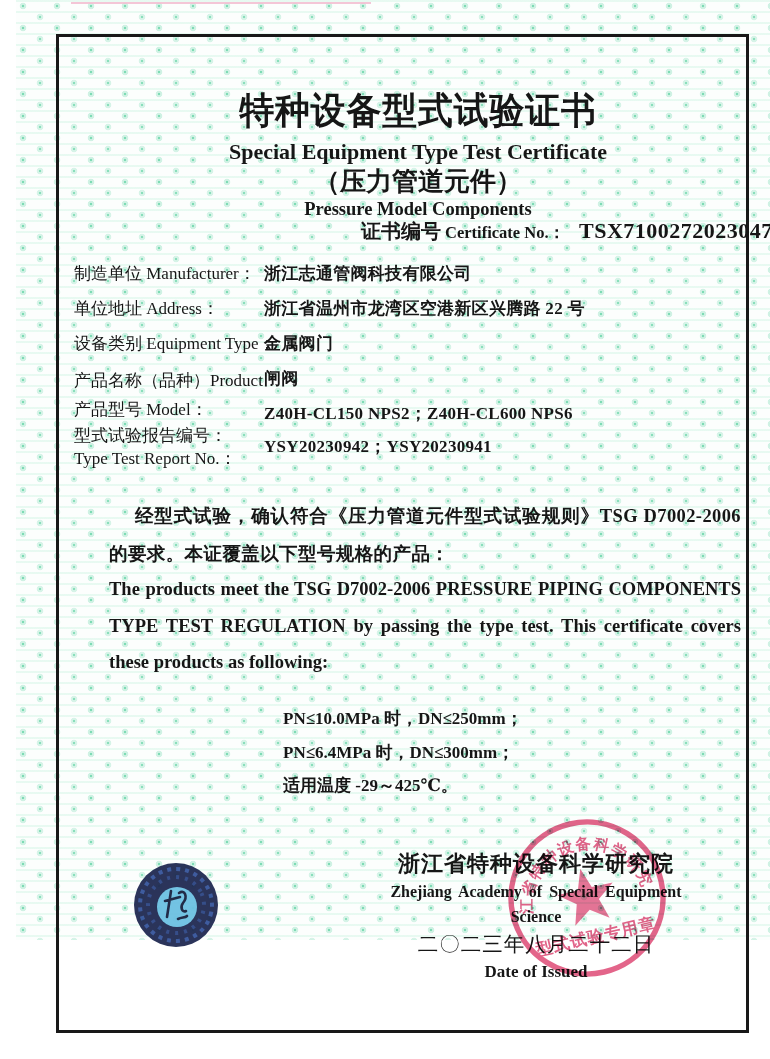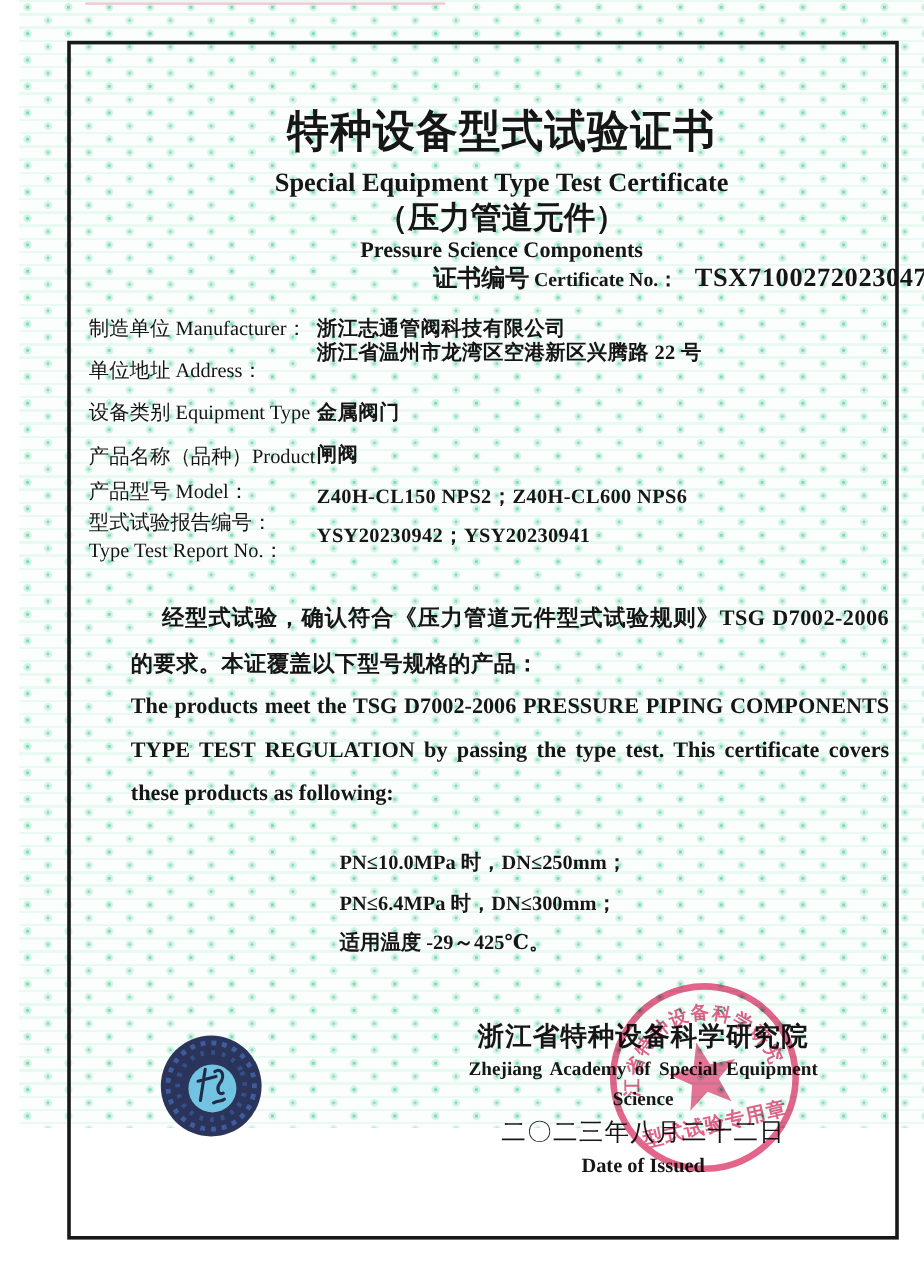--- a/index.html
+++ b/index.html
@@ -59,33 +59,33 @@
 <body>
 
 <div class="page">
 
   <div class="scan-line"></div>
   <div class="frame"></div>
 
   <div class="center-col title-cn b">特种设备型式试验证书</div>
   <div class="center-col title-en b">Special Equipment Type Test Certificate</div>
   <div class="center-col subtitle-cn b">（压力管道元件）</div>
-  <div class="center-col subtitle-en b">Pressure Science Components</div>
+  <div class="center-col subtitle-en b">Pressure Model Components</div>
 
   <div class="cert-line">
     <span class="lab-cn">证书编号</span>
     <span class="lab-en">Certificate No.：</span>
     <span class="val">TSX71002720230479</span>
   </div>
 
   <div class="field-label" style="top:262px">制造单位 Manufacturer：</div>
   <div class="field-value" style="top:262px">浙江志通管阀科技有限公司</div>
 
   <div class="field-label" style="top:297px">单位地址 Address：</div>
-  <div class="field-value" style="top:282px">浙江省温州市龙湾区空港新区兴腾路 22 号</div>
+  <div class="field-value" style="top:297px">浙江省温州市龙湾区空港新区兴腾路 22 号</div>
 
   <div class="field-label" style="top:332px">设备类别 Equipment Type：</div>
   <div class="field-value" style="top:332px">金属阀门</div>
 
   <div class="field-label" style="top:369px">产品名称（品种）Product：</div>
   <div class="field-value" style="top:367px">闸阀</div>
 
   <div class="field-label" style="top:398px">产品型号 Model：</div>
   <div class="field-value" style="top:402px">Z40H-CL150 NPS2；Z40H-CL600 NPS6</div>
 

